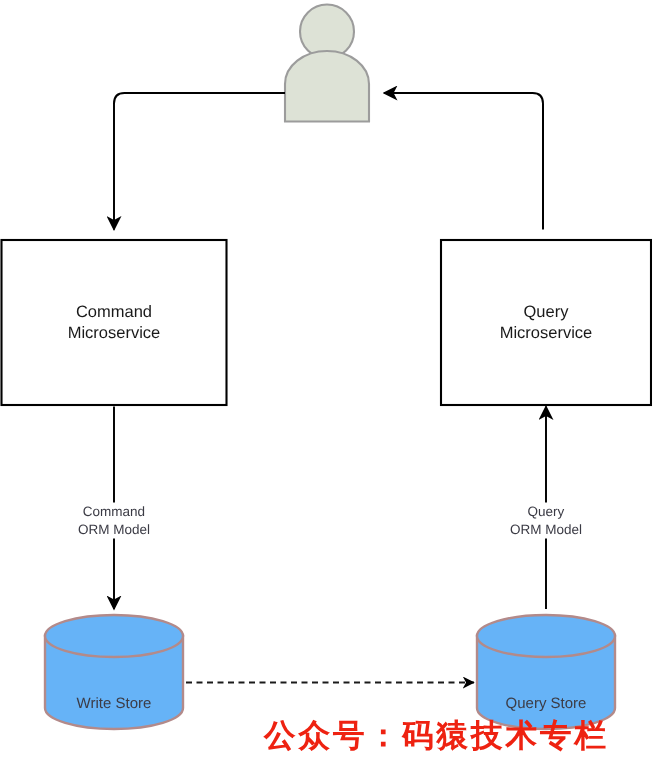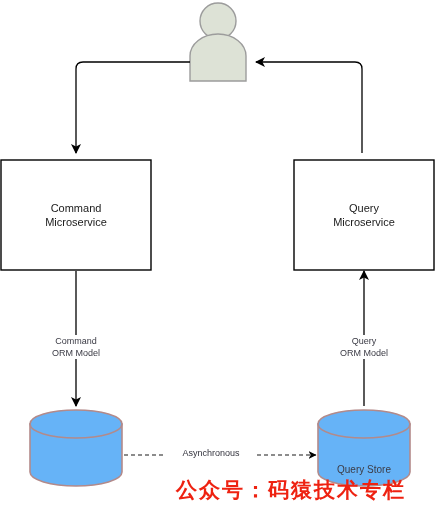--- a/index.html
+++ b/index.html
@@ -114,26 +114,26 @@
 
     <line x1="124" y1="455" x2="316" y2="455" stroke="#1a1a1a" stroke-width="1.2" stroke-dasharray="4,3" marker-end="url(#arrow-end-sm)"></line>
   </svg>
 
   <div class="node-label" style="left:1px; top:201px; width:150px;">Command
 Microservice</div>
 
   <div class="node-label" style="left:294px; top:201px; width:140px;">Query
 Microservice</div>
 
+  <div class="store-label" style="left:30px; top:464px; width:92px;">Write Store</div>
 
   <div class="store-label" style="left:318px; top:464px; width:92px;">Query Store</div>
 
   <div class="edge-label" style="left:26px; top:335px; width:100px;">Command
 ORM Model</div>
 
   <div class="edge-label" style="left:314px; top:335px; width:100px;">Query
 ORM Model</div>
 
-  <div class="async-label" style="left:166px; top:448px; width:86px;">Asynchronous</div>
 
   <div class="watermark" style="left:176px; top:476px;">公众号：码猿技术专栏</div>
 
 </div>
 
 </body></html>

